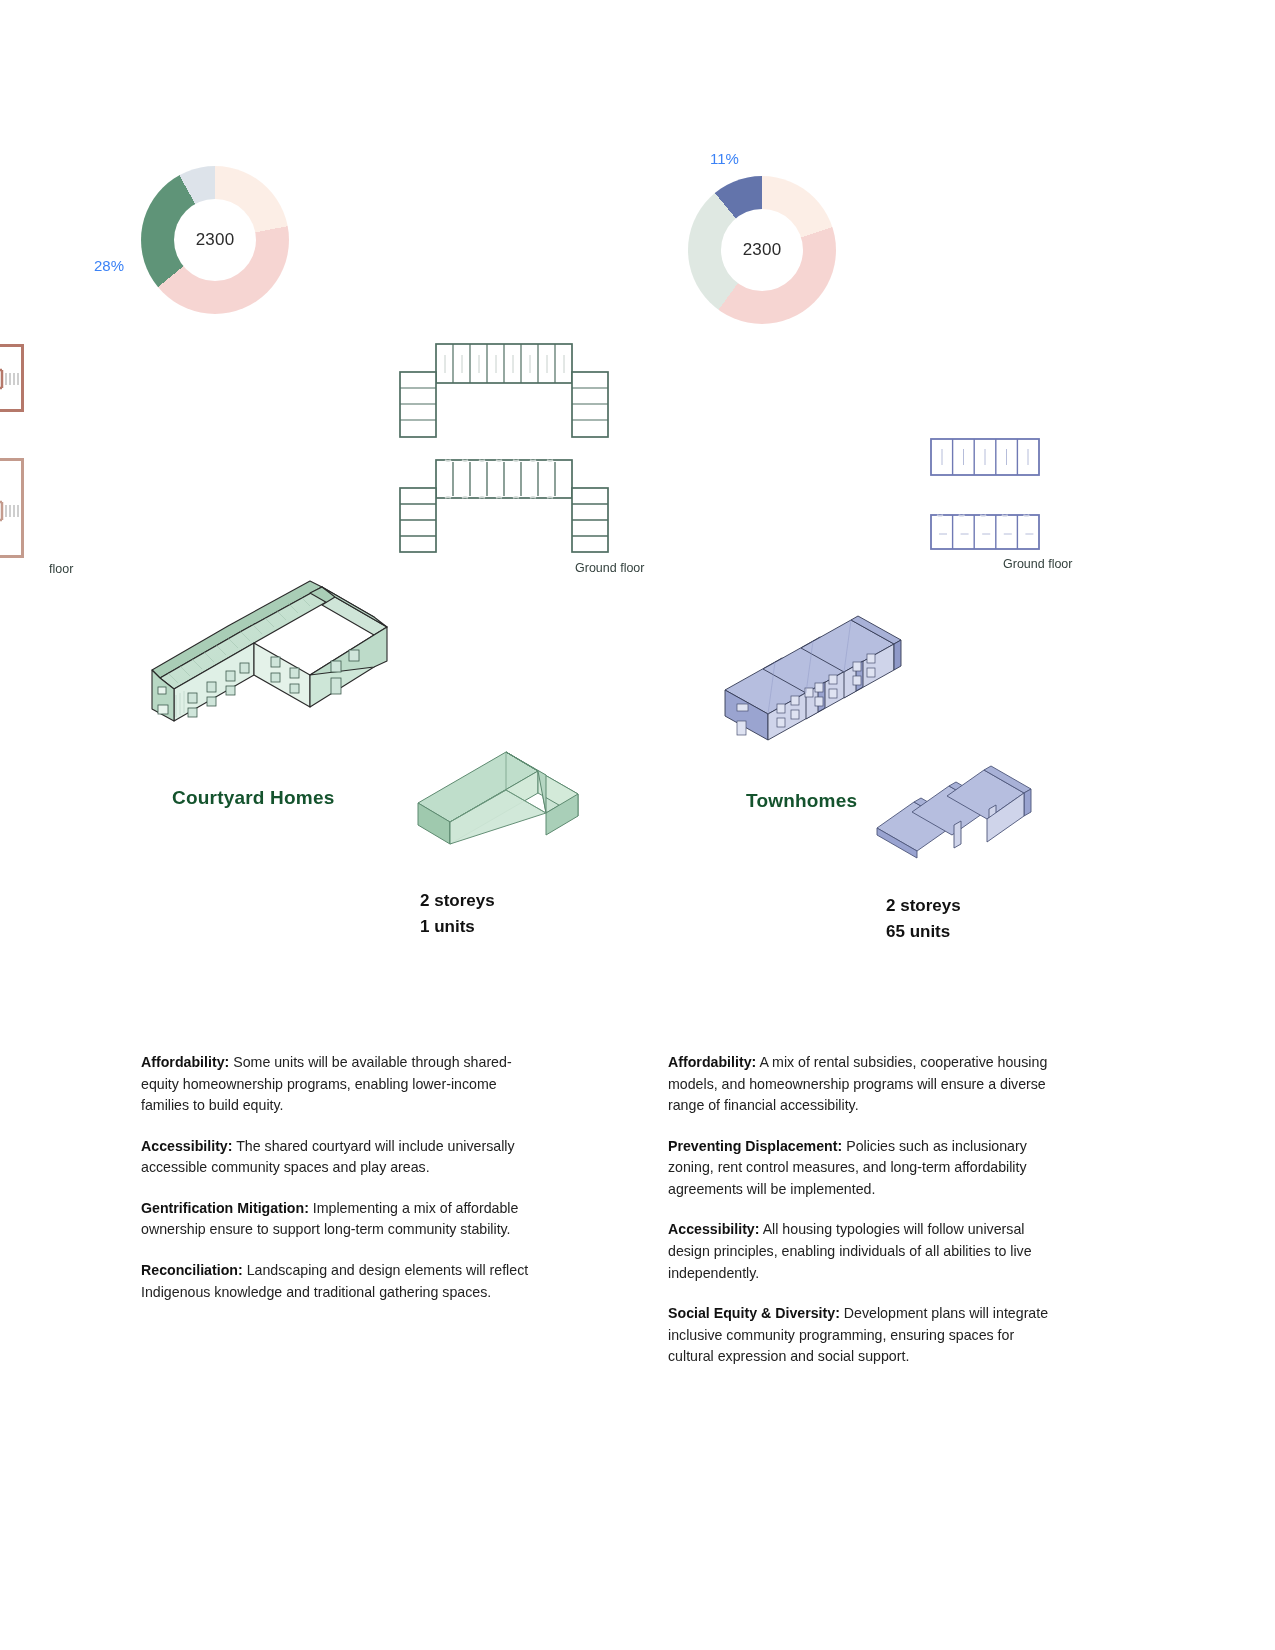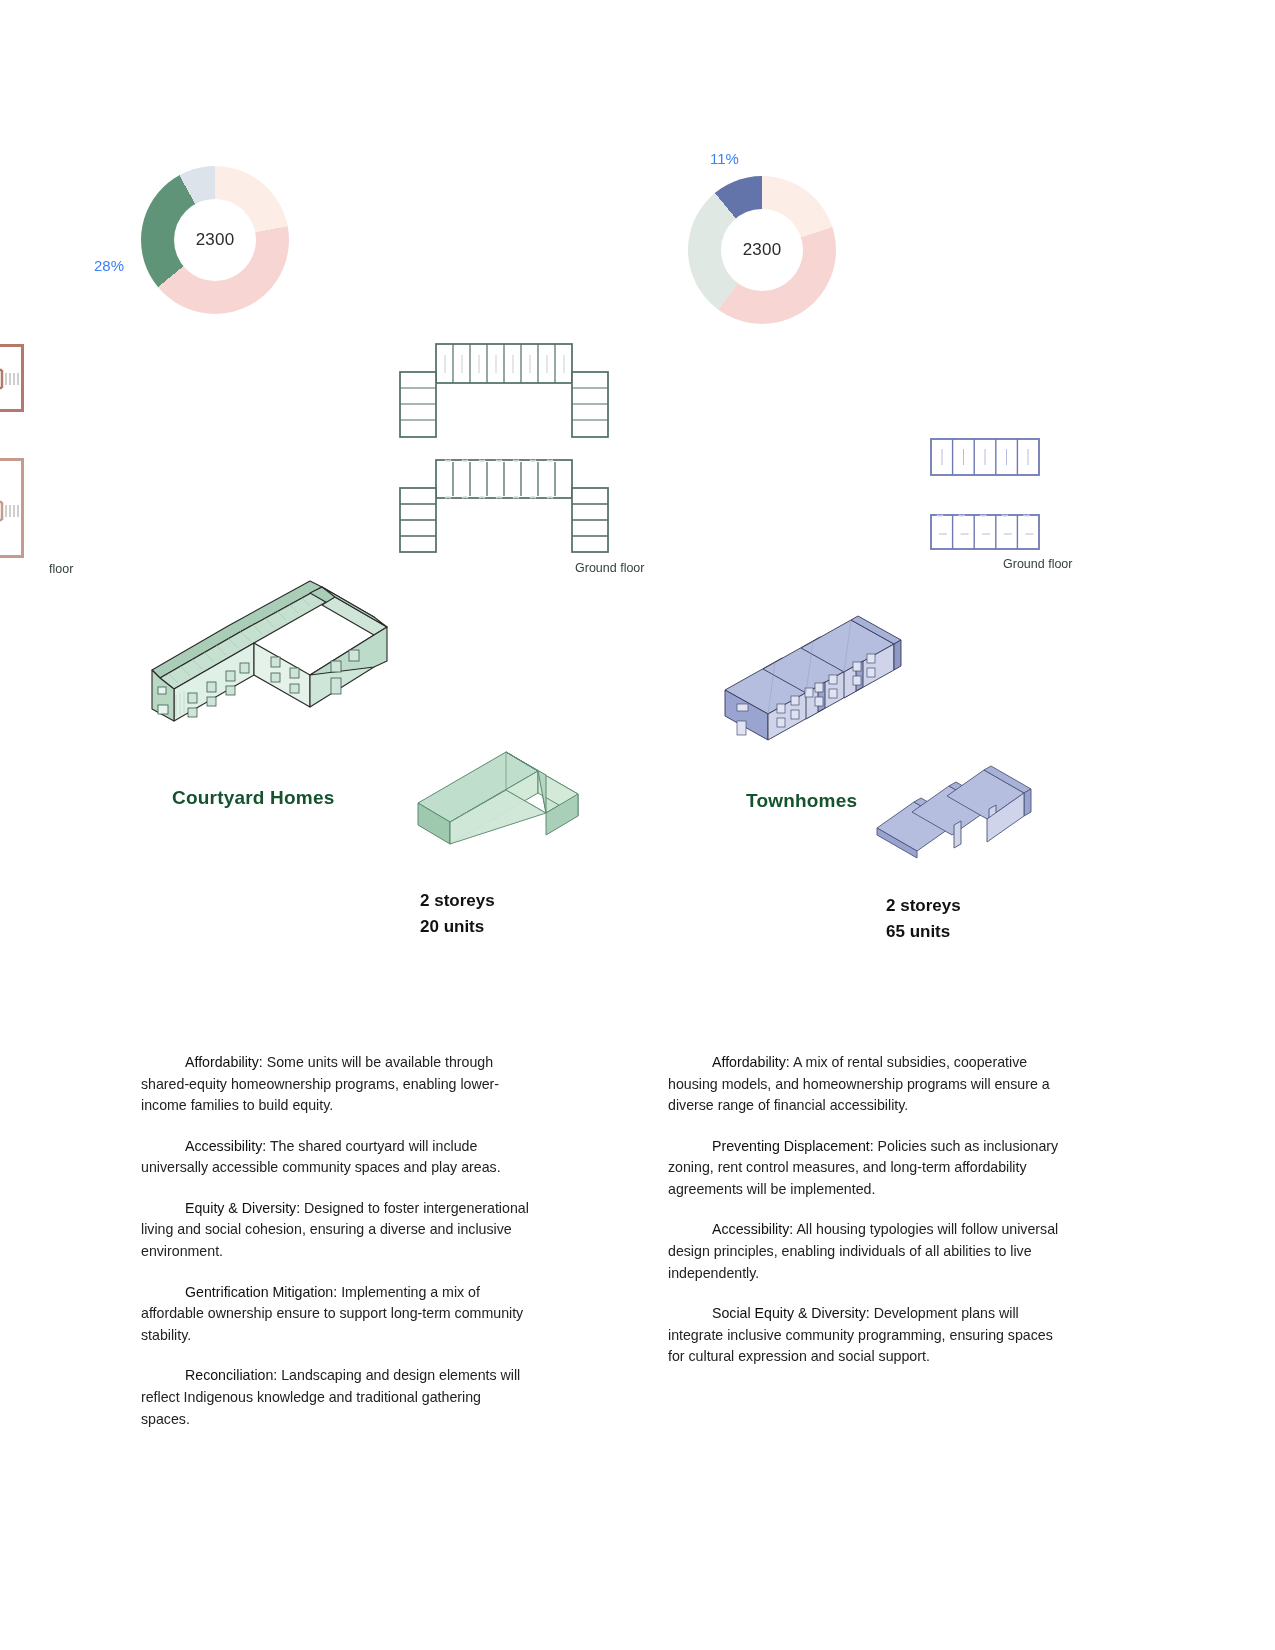--- a/index.html
+++ b/index.html
@@ -52,21 +52,21 @@
     position: absolute; font-size: 17px; font-weight: 700; color: #111;
     line-height: 1.55; white-space: nowrap;
   }
 
   
   .textcol { position: absolute; width: 392px; }
   .para {
     font-size: 14.2px; line-height: 1.52; color: #222; margin: 0 0 19px 0;
     text-align: left;
   }
-  .para b { font-weight: 400; color: #111; margin-left: 44px; }
+  .para b { font-weight: 700; color: #111; }
   .para:last-child { margin-bottom: 0; }
 </style>
 </head>
 <body>
 
 <div class="board">
 
   <div class="donut-wrap" style="left:141px; top:166px; width:148px; height:148px;">
     <div class="donut" id="donut-left" style="width: 148px; height: 148px; background: conic-gradient(rgb(252, 238, 230) 0deg, rgb(252, 238, 230) 79.2deg, rgb(246, 213, 210) 79.2deg, rgb(246, 213, 210) 230.4deg, rgb(95, 148, 120) 230.4deg, rgb(95, 148, 120) 331.2deg, rgb(221, 227, 234) 331.2deg, rgb(221, 227, 234) 360deg);">
       <div class="hole" style="width:82px; height:82px;">
@@ -358,21 +358,21 @@
       <g stroke="#6f9a80" stroke-width=".7" fill="none">
         <line x1="40" y1="87" x2="96" y2="55"></line>
         <line x1="96" y1="55" x2="136" y2="78"></line>
         <line x1="96" y1="17" x2="96" y2="55"></line>
       </g>
     </svg>
   </div>
 
   <div class="stats" style="left:420px; top:888px;">
     <div>2 storeys</div>
-    <div>20 units</div>
+    <div>1 units</div>
   </div>
 
   <div class="iso" style="left:715px; top:600px;">
     <svg width="225" height="150" viewBox="0 0 225 150">
       <g stroke="#333a54" stroke-width=".9" stroke-linejoin="round">
 
         <polygon points="10,90 60,62 103,86 53,114" fill="#b6bedf"></polygon>
         <polygon points="10,90 53,114 53,140 10,116" fill="#9aa4d0"></polygon>
         <polygon points="53,114 103,86 103,112 53,140" fill="#cfd4ea"></polygon>
         <polygon points="60,62 103,86 110,82 67,58" fill="#a8b1d7"></polygon>
@@ -440,21 +440,20 @@
   </div>
 
   <div class="stats" style="left:886px; top:893px;">
     <div>2 storeys</div>
     <div>65 units</div>
   </div>
 
   <div class="textcol" style="left:141px; top:1052px;" id="col-left">
       <p class="para"><b>Affordability:</b><span> Some units will be available through shared-equity homeownership programs, enabling lower-income families to build equity.</span></p>
       <p class="para"><b>Accessibility:</b><span> The shared courtyard will include universally accessible community spaces and play areas.</span></p>
-      <p class="para"><b>Equity &amp; Diversity:</b><span> Designed to foster intergenerational living and social cohesion, ensuring a diverse and inclusive environment.</span></p>
       <p class="para"><b>Gentrification Mitigation:</b><span> Implementing a mix of affordable ownership ensure to support long-term community stability.</span></p>
       <p class="para"><b>Reconciliation:</b><span> Landscaping and design elements will reflect Indigenous knowledge and traditional gathering spaces.</span></p>
     </div>
 
   <div class="textcol" style="left:668px; top:1052px;" id="col-right">
       <p class="para"><b>Affordability:</b><span> A mix of rental subsidies, cooperative housing models, and homeownership programs will ensure a diverse range of financial accessibility.</span></p>
       <p class="para"><b>Preventing Displacement:</b><span> Policies such as inclusionary zoning, rent control measures, and long-term affordability agreements will be implemented.</span></p>
       <p class="para"><b>Accessibility:</b><span> All housing typologies will follow universal design principles, enabling individuals of all abilities to live independently.</span></p>
       <p class="para"><b>Social Equity &amp; Diversity:</b><span> Development plans will integrate inclusive community programming, ensuring spaces for cultural expression and social support.</span></p>
     </div>

